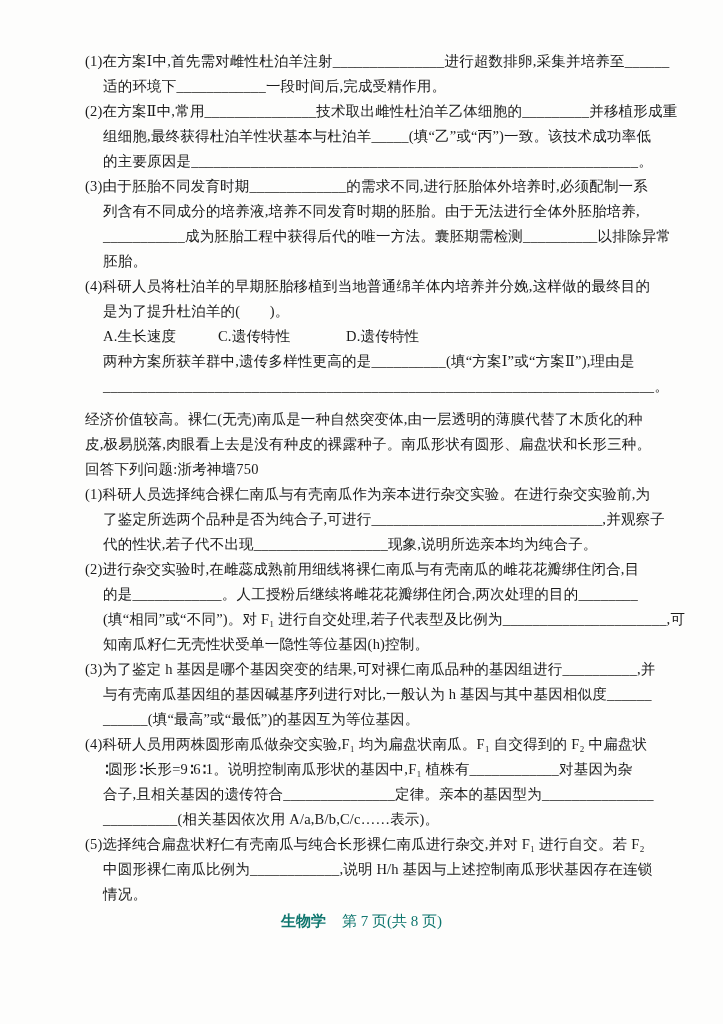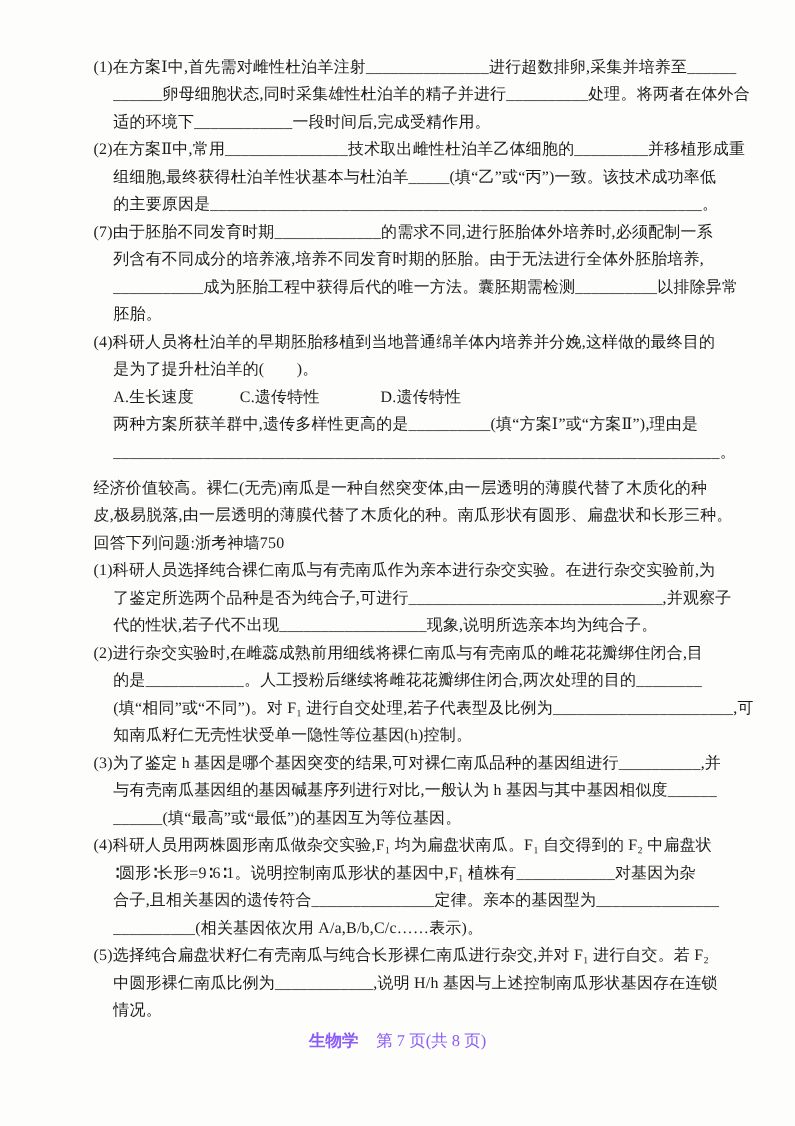--- a/index.html
+++ b/index.html
@@ -20,55 +20,54 @@
   .i2{margin-left:103px;}  
   .q24{margin-top:8px;}
   .opts{display:flex;}
   .opt-a{width:115px;}
   .opt-b{width:132px;}
   .opt-c{width:128px;}
   .footer{
     margin-top:5px;
     text-align:center;
     font-size:15px;
-    color:#8b5cf6;
+    color:#0f766e;
   }
   .footer .subject{font-weight:bold;margin-right:16px;}
 </style>
 </head>
 <body>
 
 <div class="page">
   <div class="content">
 
     <section>
       <div class="ln i1">(1)在方案Ⅰ中,首先需对雌性杜泊羊注射_______________进行超数排卵,采集并培养至______</div>
-      <div class="ln i2">______卵母细胞状态,同时采集雄性杜泊羊的精子并进行__________处理。将两者在体外合</div>
       <div class="ln i2">适的环境下____________一段时间后,完成受精作用。</div>
       <div class="ln i1">(2)在方案Ⅱ中,常用_______________技术取出雌性杜泊羊乙体细胞的_________并移植形成重</div>
       <div class="ln i2">组细胞,最终获得杜泊羊性状基本与杜泊羊_____(填“乙”或“丙”)一致。该技术成功率低</div>
       <div class="ln i2">的主要原因是____________________________________________________________。</div>
-      <div class="ln i1">(7)由于胚胎不同发育时期_____________的需求不同,进行胚胎体外培养时,必须配制一系</div>
+      <div class="ln i1">(3)由于胚胎不同发育时期_____________的需求不同,进行胚胎体外培养时,必须配制一系</div>
       <div class="ln i2">列含有不同成分的培养液,培养不同发育时期的胚胎。由于无法进行全体外胚胎培养,</div>
       <div class="ln i2">___________成为胚胎工程中获得后代的唯一方法。囊胚期需检测__________以排除异常</div>
       <div class="ln i2">胚胎。</div>
       <div class="ln i1">(4)科研人员将杜泊羊的早期胚胎移植到当地普通绵羊体内培养并分娩,这样做的最终目的</div>
       <div class="ln i2">是为了提升杜泊羊的(　　)。</div>
       <div class="ln i2 opts">
         <span class="opt-a">A.生长速度</span>
         <span class="opt-c">C.遗传特性</span>
         <span class="opt-d">D.遗传特性</span>
       </div>
       <div class="ln i2">两种方案所获羊群中,遗传多样性更高的是__________(填“方案Ⅰ”或“方案Ⅱ”),理由是</div>
       <div class="ln i2">__________________________________________________________________________。</div>
     </section>
 
     <section class="q24">
       <div class="ln i1">经济价值较高。裸仁(无壳)南瓜是一种自然突变体,由一层透明的薄膜代替了木质化的种</div>
-      <div class="ln i1">皮,极易脱落,由一层透明的薄膜代替了木质化的种。南瓜形状有圆形、扁盘状和长形三种。</div>
+      <div class="ln i1">皮,极易脱落,肉眼看上去是没有种皮的裸露种子。南瓜形状有圆形、扁盘状和长形三种。</div>
       <div class="ln i1">回答下列问题:浙考神墙750</div>
       <div class="ln i1">(1)科研人员选择纯合裸仁南瓜与有壳南瓜作为亲本进行杂交实验。在进行杂交实验前,为</div>
       <div class="ln i2">了鉴定所选两个品种是否为纯合子,可进行_______________________________,并观察子</div>
       <div class="ln i2">代的性状,若子代不出现__________________现象,说明所选亲本均为纯合子。</div>
       <div class="ln i1">(2)进行杂交实验时,在雌蕊成熟前用细线将裸仁南瓜与有壳南瓜的雌花花瓣绑住闭合,目</div>
       <div class="ln i2">的是____________。人工授粉后继续将雌花花瓣绑住闭合,两次处理的目的________</div>
       <div class="ln i2">(填“相同”或“不同”)。对 F₁ 进行自交处理,若子代表型及比例为______________________,可</div>
       <div class="ln i2">知南瓜籽仁无壳性状受单一隐性等位基因(h)控制。</div>
       <div class="ln i1">(3)为了鉴定 h 基因是哪个基因突变的结果,可对裸仁南瓜品种的基因组进行__________,并</div>
       <div class="ln i2">与有壳南瓜基因组的基因碱基序列进行对比,一般认为 h 基因与其中基因相似度______</div>

